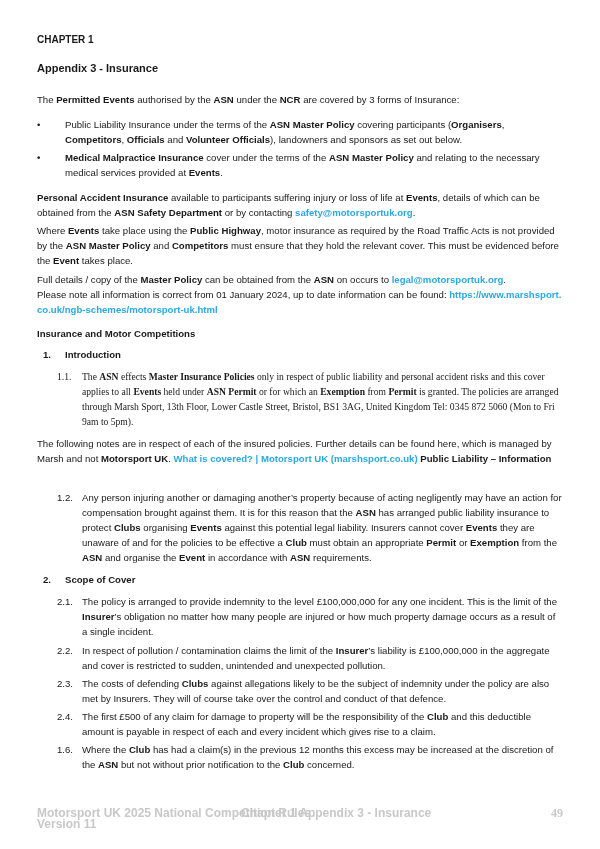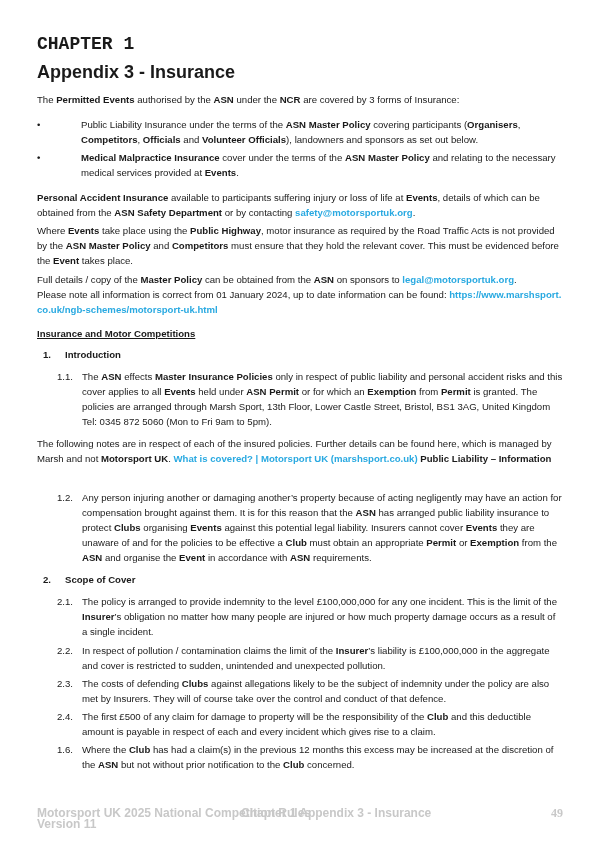--- a/index.html
+++ b/index.html
@@ -1,33 +1,33 @@
 <!DOCTYPE html>
 <html><head>
 <meta charset="utf-8">
 <style>
   html, body { margin: 0; padding: 0; background: #ffffff; }
   body { width: 600px; height: 849px; position: relative; overflow: hidden;
          font-family: "Liberation Sans", sans-serif; color: #1a1a1a; }
   .page { position: absolute; left: 37px; top: 0; width: 526px; }
-  .chapter { position: absolute; top: 34px; font-size: 18px; font-weight: bold; font-family: Liberation Mono, monospace; }
-  .appendix { position: absolute; top: 62px; font-size: 18px; font-weight: bold; }
+  .chapter { position: absolute; top: 34px; font-size: 10px; font-weight: bold; }
+  .appendix { position: absolute; top: 62px; font-size: 11px; font-weight: bold; }
   p, .txt { font-size: 9.6px; line-height: 15px; margin: 0; }
   .abs { position: absolute; left: 0; width: 526px; }
   b { font-weight: bold; }
   a, .link { color: #29a9e1; font-weight: bold; text-decoration: none; text-align: center; }
   .bullet { position: absolute; left: 0; width: 526px; }
   .bullet .dot { position: absolute; left: 0; top: 0; font-size: 9.6px; line-height: 15px; }
-  .bullet .body { margin-left: 44px; font-size: 9.6px; line-height: 15px; }
+  .bullet .body { margin-left: 28px; font-size: 9.6px; line-height: 15px; }
   .sec-head { position: absolute; left: 0; font-size: 9.6px; font-weight: bold; line-height: 15px; margin-left: 6px; }
   .sec-head .num { display: inline-block; width: 22px; }
   .sub { position: absolute; left: 20px; width: 506px; }
   .sub .num { position: absolute; left: 0; top: 0; font-size: 9.6px; line-height: 15px; }
   .sub .body { margin-left: 25px; font-size: 9.6px; line-height: 15px; }
-  .underline-head { text-decoration: underline; font-weight: bold; }
+  .underline-head { font-weight: bold; }
   .footer { position: absolute; top: 808px; font-size: 12px; line-height: 11px; color: #c8c8c8; font-weight: bold; }
 </style>
 </head>
 <body>
 
 <div class="page">
 
   <div class="chapter">CHAPTER 1</div>
   <div class="appendix">Appendix 3 - Insurance</div>
 
@@ -51,31 +51,31 @@
 
   <p class="abs" style="top:190px;">
     <b>Personal Accident Insurance</b><span> available to participants suffering injury or loss of life at </span><b>Events</b><span>, details of which can be obtained from the </span><b>ASN Safety Department</b><span> or by contacting </span><a class="link">safety@motorsportuk.org</a><span>.</span>
   </p>
 
   <p class="abs" style="top:223px;">
     <span>Where </span><b>Events</b><span> take place using the </span><b>Public Highway</b><span>, motor insurance as required by the Road Traffic Acts is not provided by the </span><b>ASN Master Policy</b><span> and </span><b>Competitors</b><span> must ensure that they hold the relevant cover. This must be evidenced before the </span><b>Event</b><span> takes place.</span>
   </p>
 
   <p class="abs" style="top:272px;">
-    <span>Full details / copy of the </span><b>Master Policy</b><span> can be obtained from the </span><b>ASN</b><span> on sponsors to </span><a class="link">legal@motorsportuk.org</a><span>.</span><br>
+    <span>Full details / copy of the </span><b>Master Policy</b><span> can be obtained from the </span><b>ASN</b><span> on occurs to </span><a class="link">legal@motorsportuk.org</a><span>.</span><br>
     <span>Please note all information is correct from 01 January 2024, up to date information can be found: </span><a class="link" style="word-break:break-all;">https://www.marshsport.co.uk/ngb-schemes/motorsport-uk.html</a>
   </p>
 
   <p class="abs underline-head" style="top:326px;">Insurance and Motor Competitions</p>
 
   <div class="sec-head" style="top:347px;">
     <span class="num">1.</span><span>Introduction</span>
   </div>
 
-  <div class="sub" style="top:369px;">
+  <div class="sub" style="top:369px;font-family:Liberation Serif, serif;">
     <span class="num">1.1.</span>
     <div class="body">
       <span>The </span><b>ASN</b><span> effects </span><b>Master Insurance Policies</b><span> only in respect of public liability and personal accident risks and this cover applies to all </span><b>Events</b><span> held under </span><b>ASN Permit</b><span> or for which an </span><b>Exemption</b><span> from </span><b>Permit</b><span> is granted. The policies are arranged through Marsh Sport, 13th Floor, Lower Castle Street, Bristol, BS1 3AG, United Kingdom Tel: 0345 872 5060 (Mon to Fri 9am to 5pm).</span>
     </div>
   </div>
 
   <p class="abs" style="top:436px;">
     <span>The following notes are in respect of each of the insured policies. Further details can be found here, which is managed by Marsh and not </span><b>Motorsport UK</b><span>. </span><a class="link">What is covered? | Motorsport UK (marshsport.co.uk)</a><span> </span><b>Public Liability – Information</b>
   </p>
 

